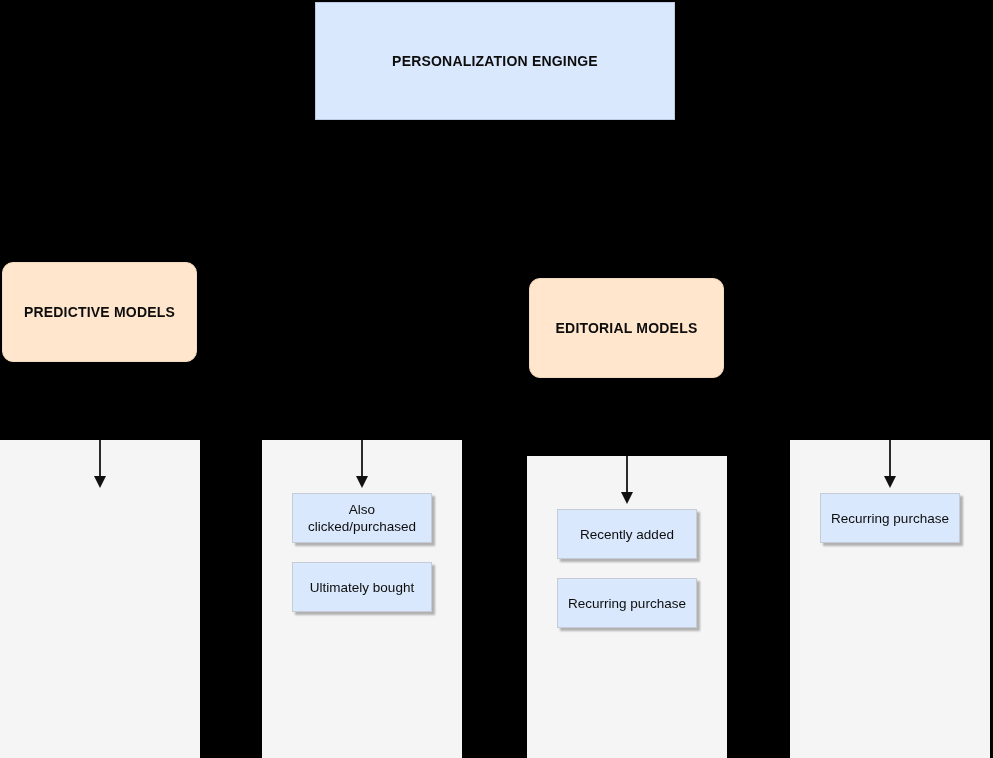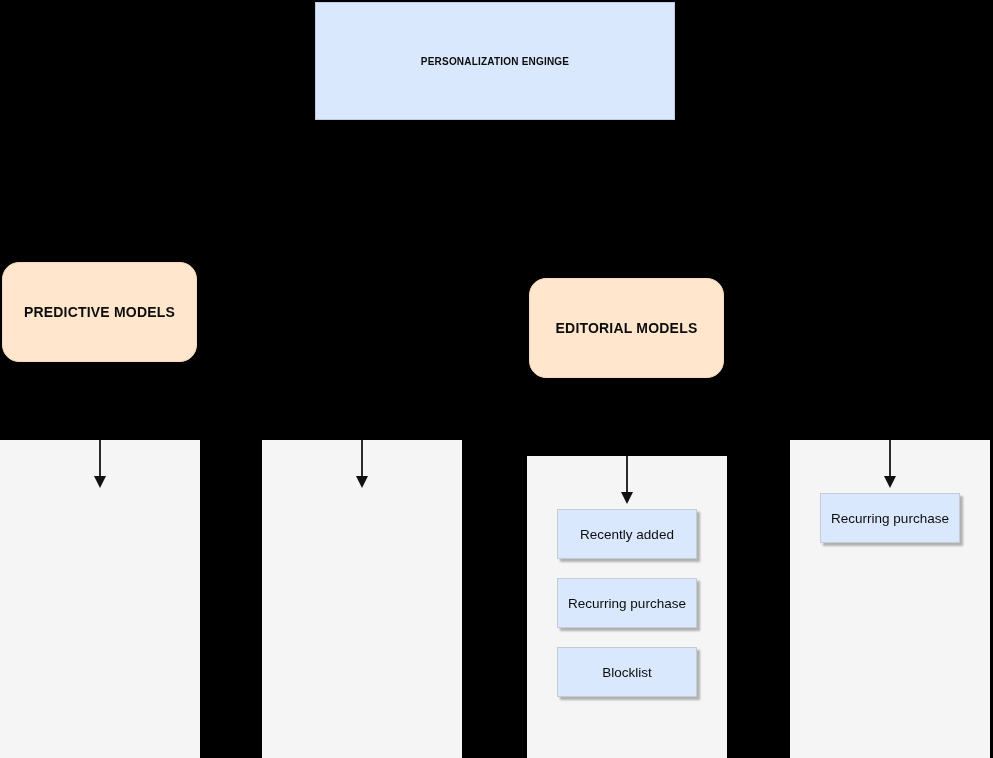--- a/index.html
+++ b/index.html
@@ -24,21 +24,21 @@
     width: 360px;
     height: 118px;
     background: #d9e8fc;
     border: 1px solid #bcc9e0;
     box-sizing: border-box;
     display: flex;
     align-items: center;
     justify-content: center;
   }
   .root-node .node-label {
-    font-size: 10px;
+    font-size: 14px;
     font-weight: bold;
     color: #0d0d0d;
     letter-spacing: 0.2px;
     text-align: center;
   }
 
   
   .column {
     position: absolute;
     top: 0;
@@ -52,21 +52,21 @@
 
   
   .category-node {
     position: absolute;
     top: 262px;
     left: 2px;
     right: 3px;
     height: 100px;
     background: #ffe6cc;
     border: 1px solid #f3d9bd;
-    border-radius: 17px;
+    border-radius: 11px;
     box-sizing: border-box;
     display: flex;
     align-items: center;
     justify-content: center;
   }
   .category-node .node-label {
     font-size: 14px;
     font-weight: bold;
     color: #0d0d0d;
     letter-spacing: 0.2px;
@@ -142,42 +142,48 @@
       </div>
     </div>
   </div>
 
   <div class="column col-1">
     <div class="group-panel">
       <svg class="arrow-svg" width="20" height="48" viewBox="0 0 20 48">
         <line x1="10" y1="0" x2="10" y2="36" stroke="#2b2b2b" stroke-width="2"></line>
         <polygon points="4,36 16,36 10,48" fill="#111111"></polygon>
       </svg>
+      <div class="items">
+        <div class="item-node">
+          <span class="node-label">Also
+clicked/purchased</span>
+        </div>
+        <div class="item-node">
+          <span class="node-label">Ultimately bought</span>
+        </div>
+      </div>
     </div>
   </div>
 
   <div class="column col-2">
     <div class="category-node">
       <span class="node-label">EDITORIAL MODELS</span>
     </div>
     <div class="group-panel">
       <svg class="arrow-svg" width="20" height="48" viewBox="0 0 20 48">
         <line x1="10" y1="0" x2="10" y2="36" stroke="#2b2b2b" stroke-width="2"></line>
         <polygon points="4,36 16,36 10,48" fill="#111111"></polygon>
       </svg>
       <div class="items">
         <div class="item-node">
           <span class="node-label">Recently added</span>
         </div>
         <div class="item-node">
           <span class="node-label">Recurring purchase</span>
         </div>
-        <div class="item-node">
-          <span class="node-label">Blocklist</span>
-        </div>
       </div>
     </div>
   </div>
 
   <div class="column col-3">
     <div class="group-panel">
       <svg class="arrow-svg" width="20" height="48" viewBox="0 0 20 48">
         <line x1="10" y1="0" x2="10" y2="36" stroke="#2b2b2b" stroke-width="2"></line>
         <polygon points="4,36 16,36 10,48" fill="#111111"></polygon>
       </svg>

